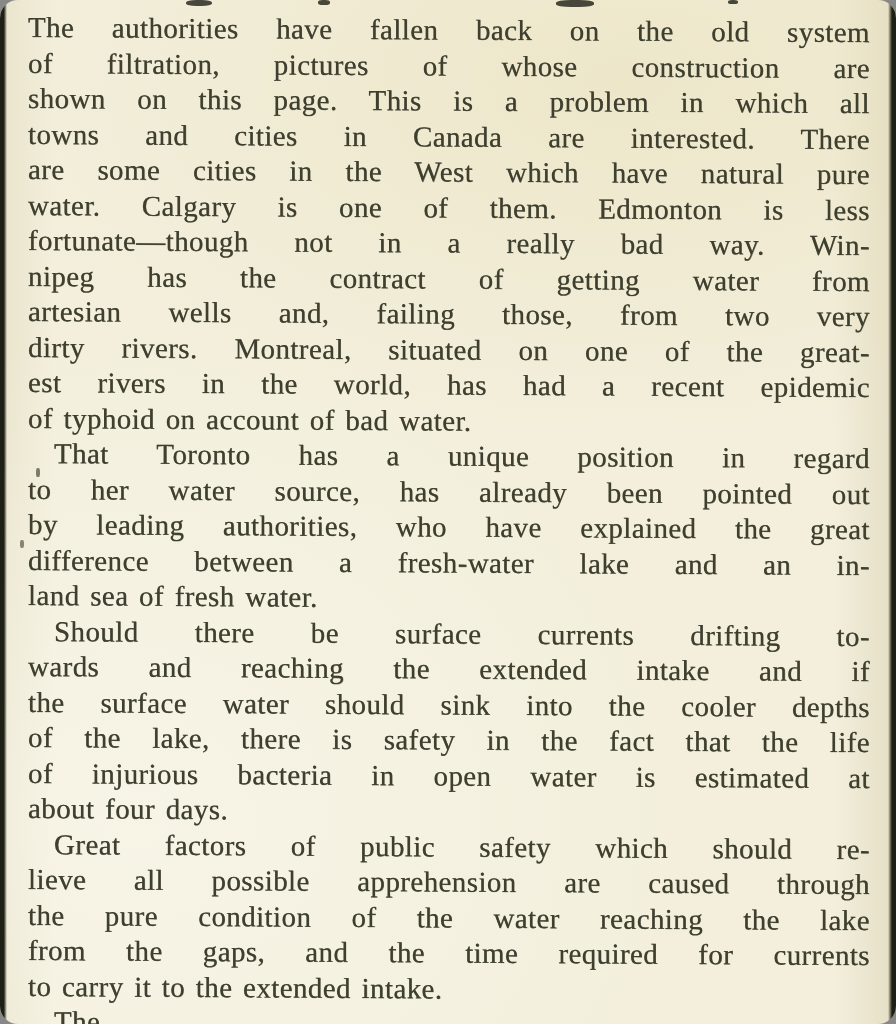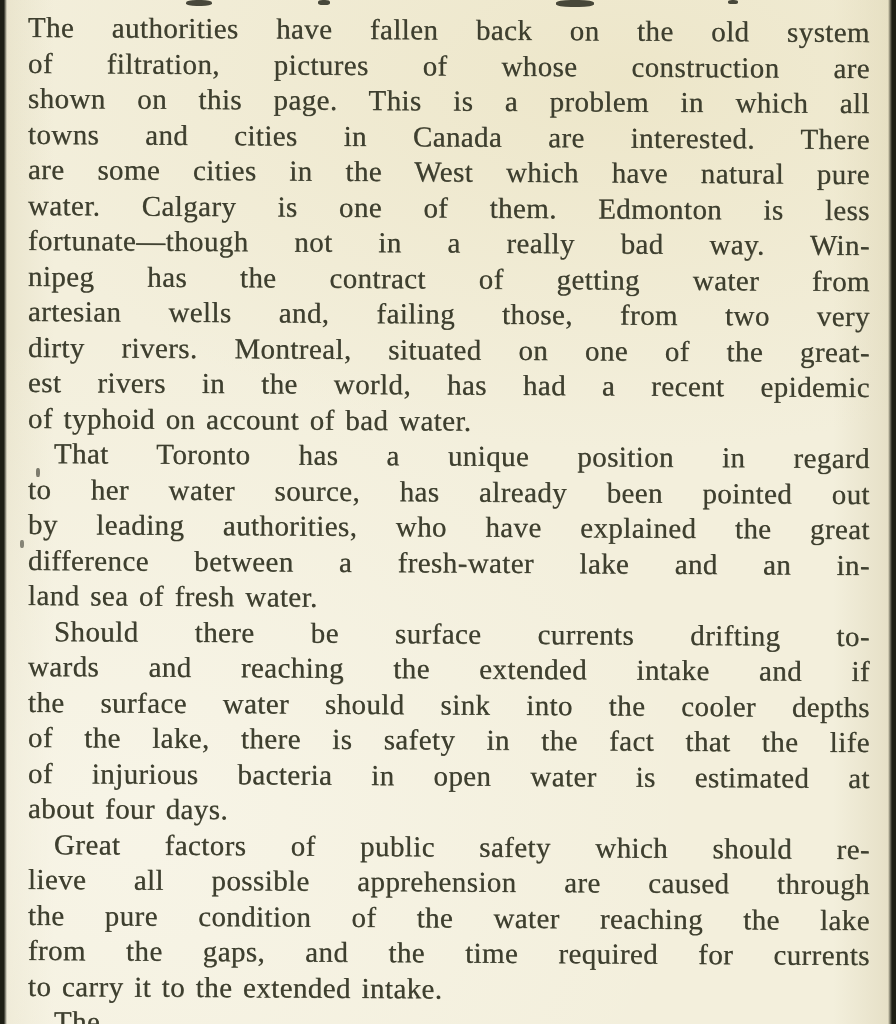--- a/index.html
+++ b/index.html
@@ -12,20 +12,21 @@
     position:relative;
     width:896px;height:1024px;
     margin:0 auto;
     overflow:hidden;
     background:
       radial-gradient(ellipse 120% 60% at 70% 8%, rgba(232,223,186,.55), rgba(232,223,186,0) 60%),
       radial-gradient(ellipse 90% 70% at 15% 80%, rgba(250,248,238,.6), rgba(250,248,238,0) 70%),
       linear-gradient(90deg, rgba(214,206,172,.35) 0%, rgba(255,255,250,0) 6%, rgba(255,255,250,0) 93%, rgba(205,196,160,.4) 100%),
       var(--paper);
     font-family:"Liberation Serif","DejaVu Serif",serif;
+    border-radius:18px;
   }
   .edge{position:absolute;top:0;bottom:0;z-index:3;}
   .edge.left{left:0;width:7px;background:linear-gradient(90deg, var(--edge) 0 55%, rgba(30,31,21,0) 100%);}
   .edge.right{right:0;width:8px;background:linear-gradient(270deg, var(--edge) 0 50%, rgba(30,31,21,0) 100%);}
   .speck{position:absolute;background:var(--edge);opacity:.8;border-radius:40%;filter:blur(.6px);z-index:3;}
   .speck.s1{left:186px;top:0;width:26px;height:6px;}
   .speck.s2{left:318px;top:0;width:12px;height:5px;}
   .speck.s3{left:556px;top:0;width:38px;height:7px;}
   .speck.s4{left:728px;top:0;width:10px;height:4px;}
   .speck.s5{left:36px;top:468px;width:4px;height:9px;opacity:.55;}

